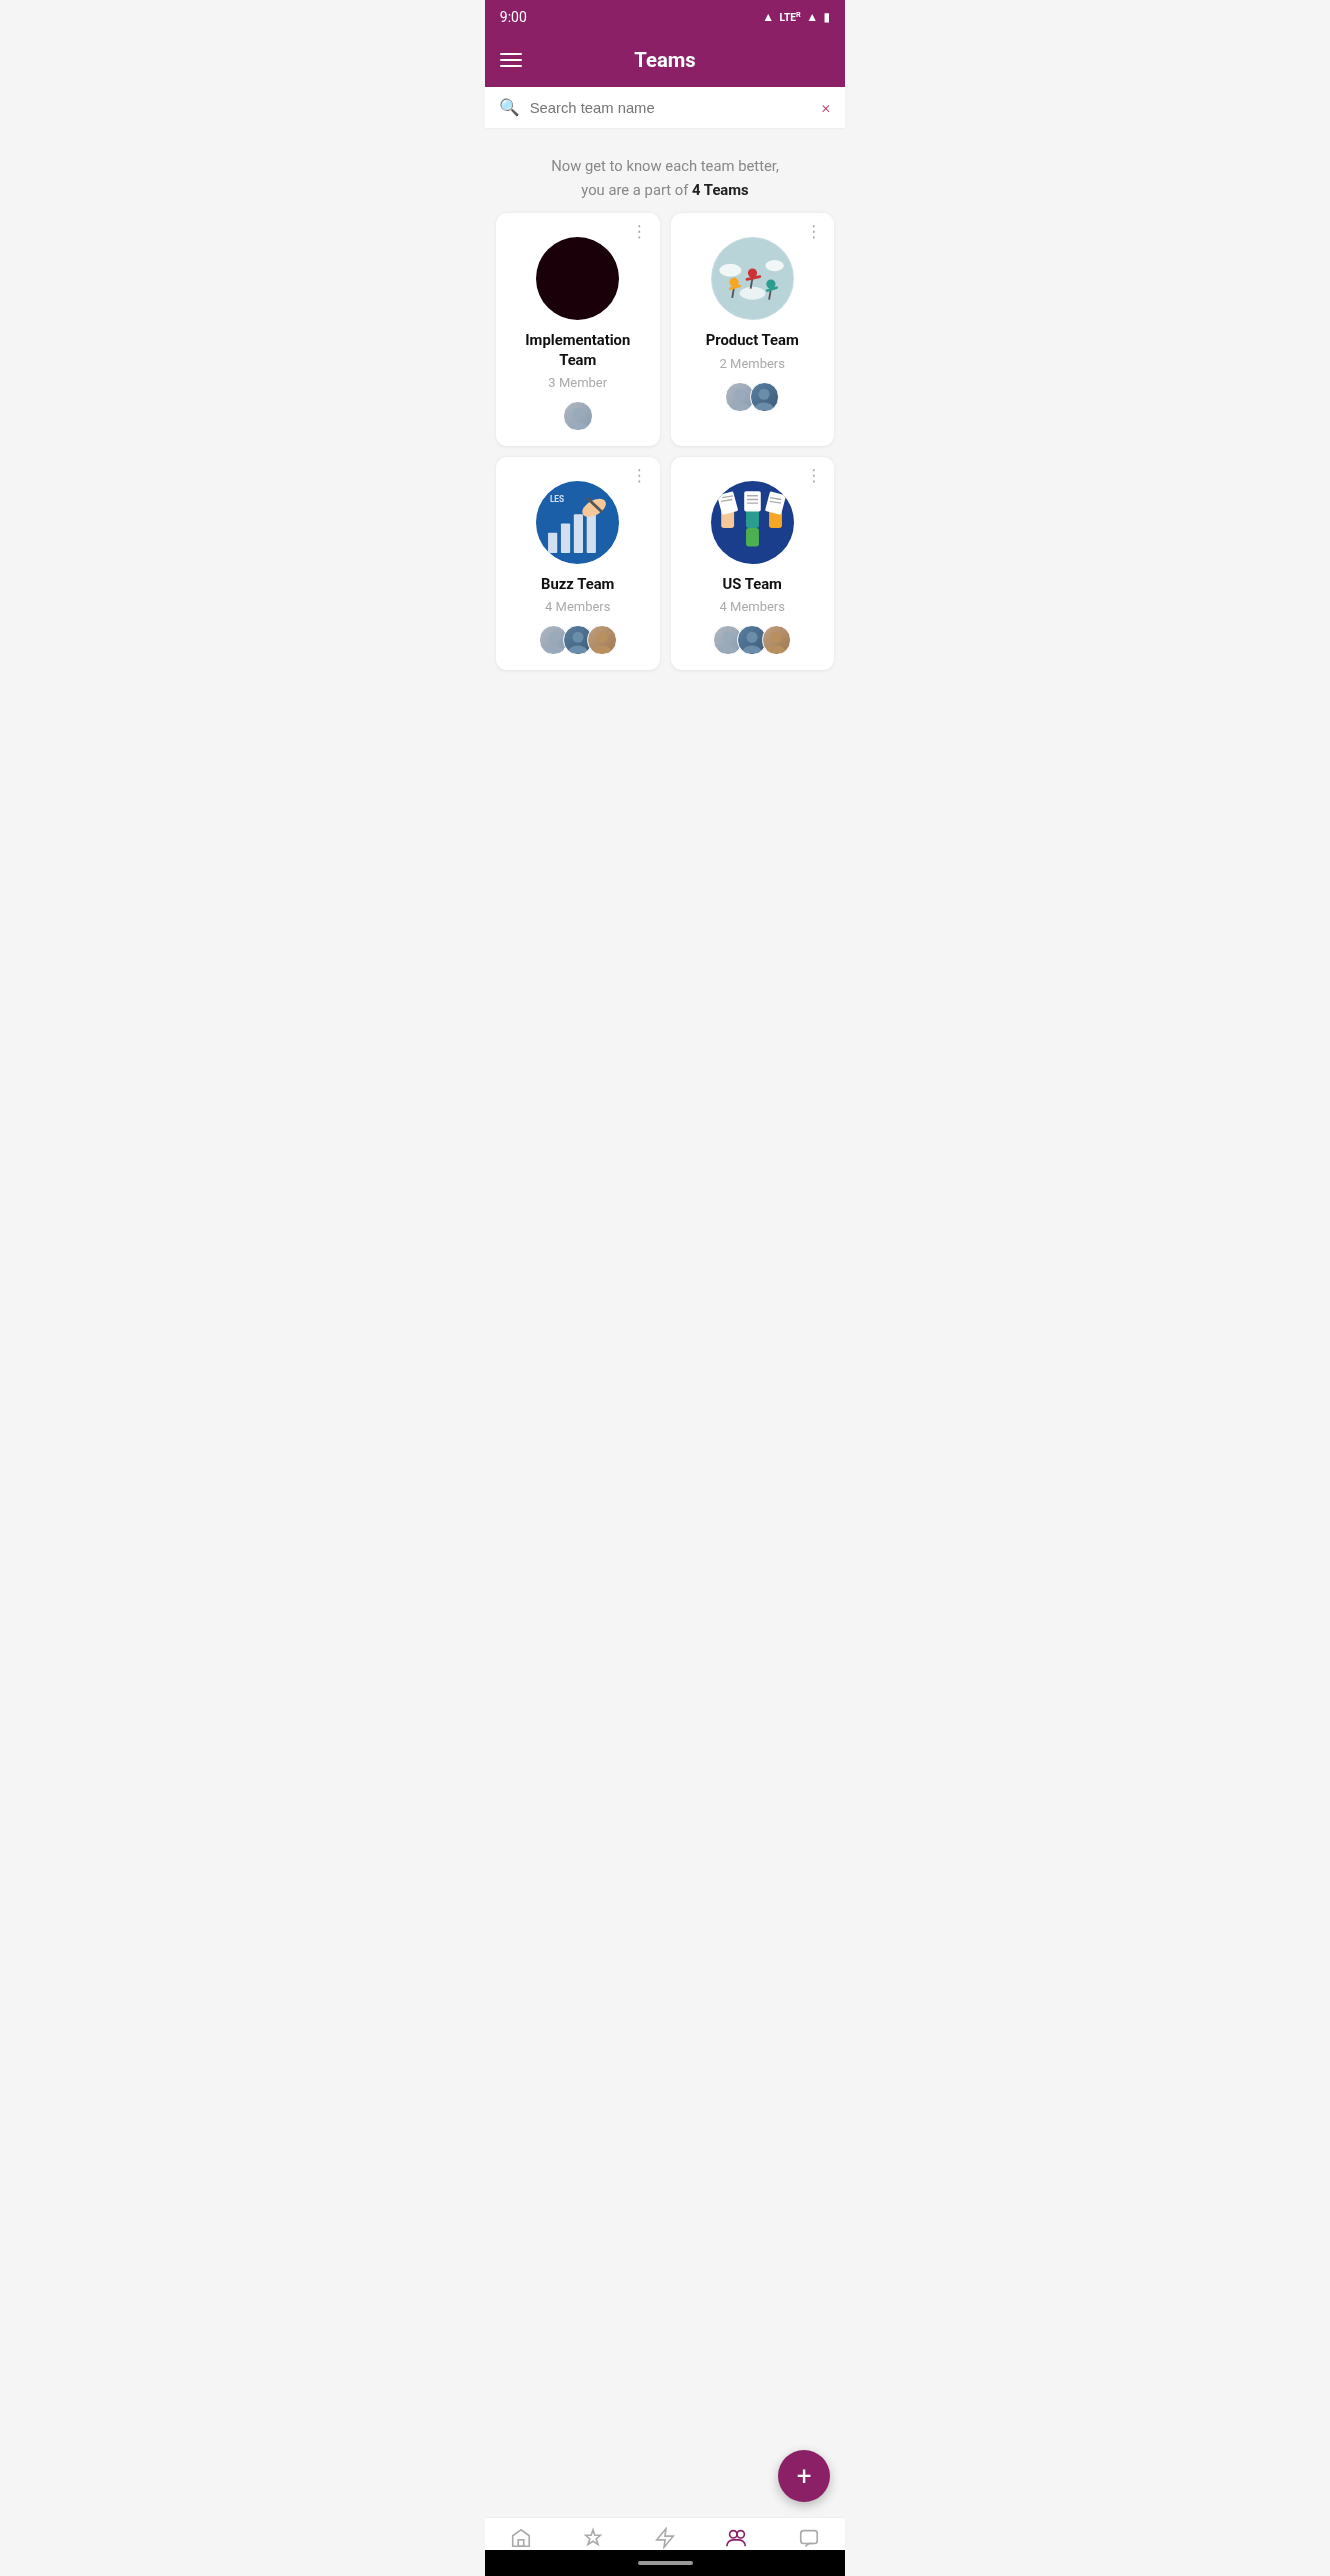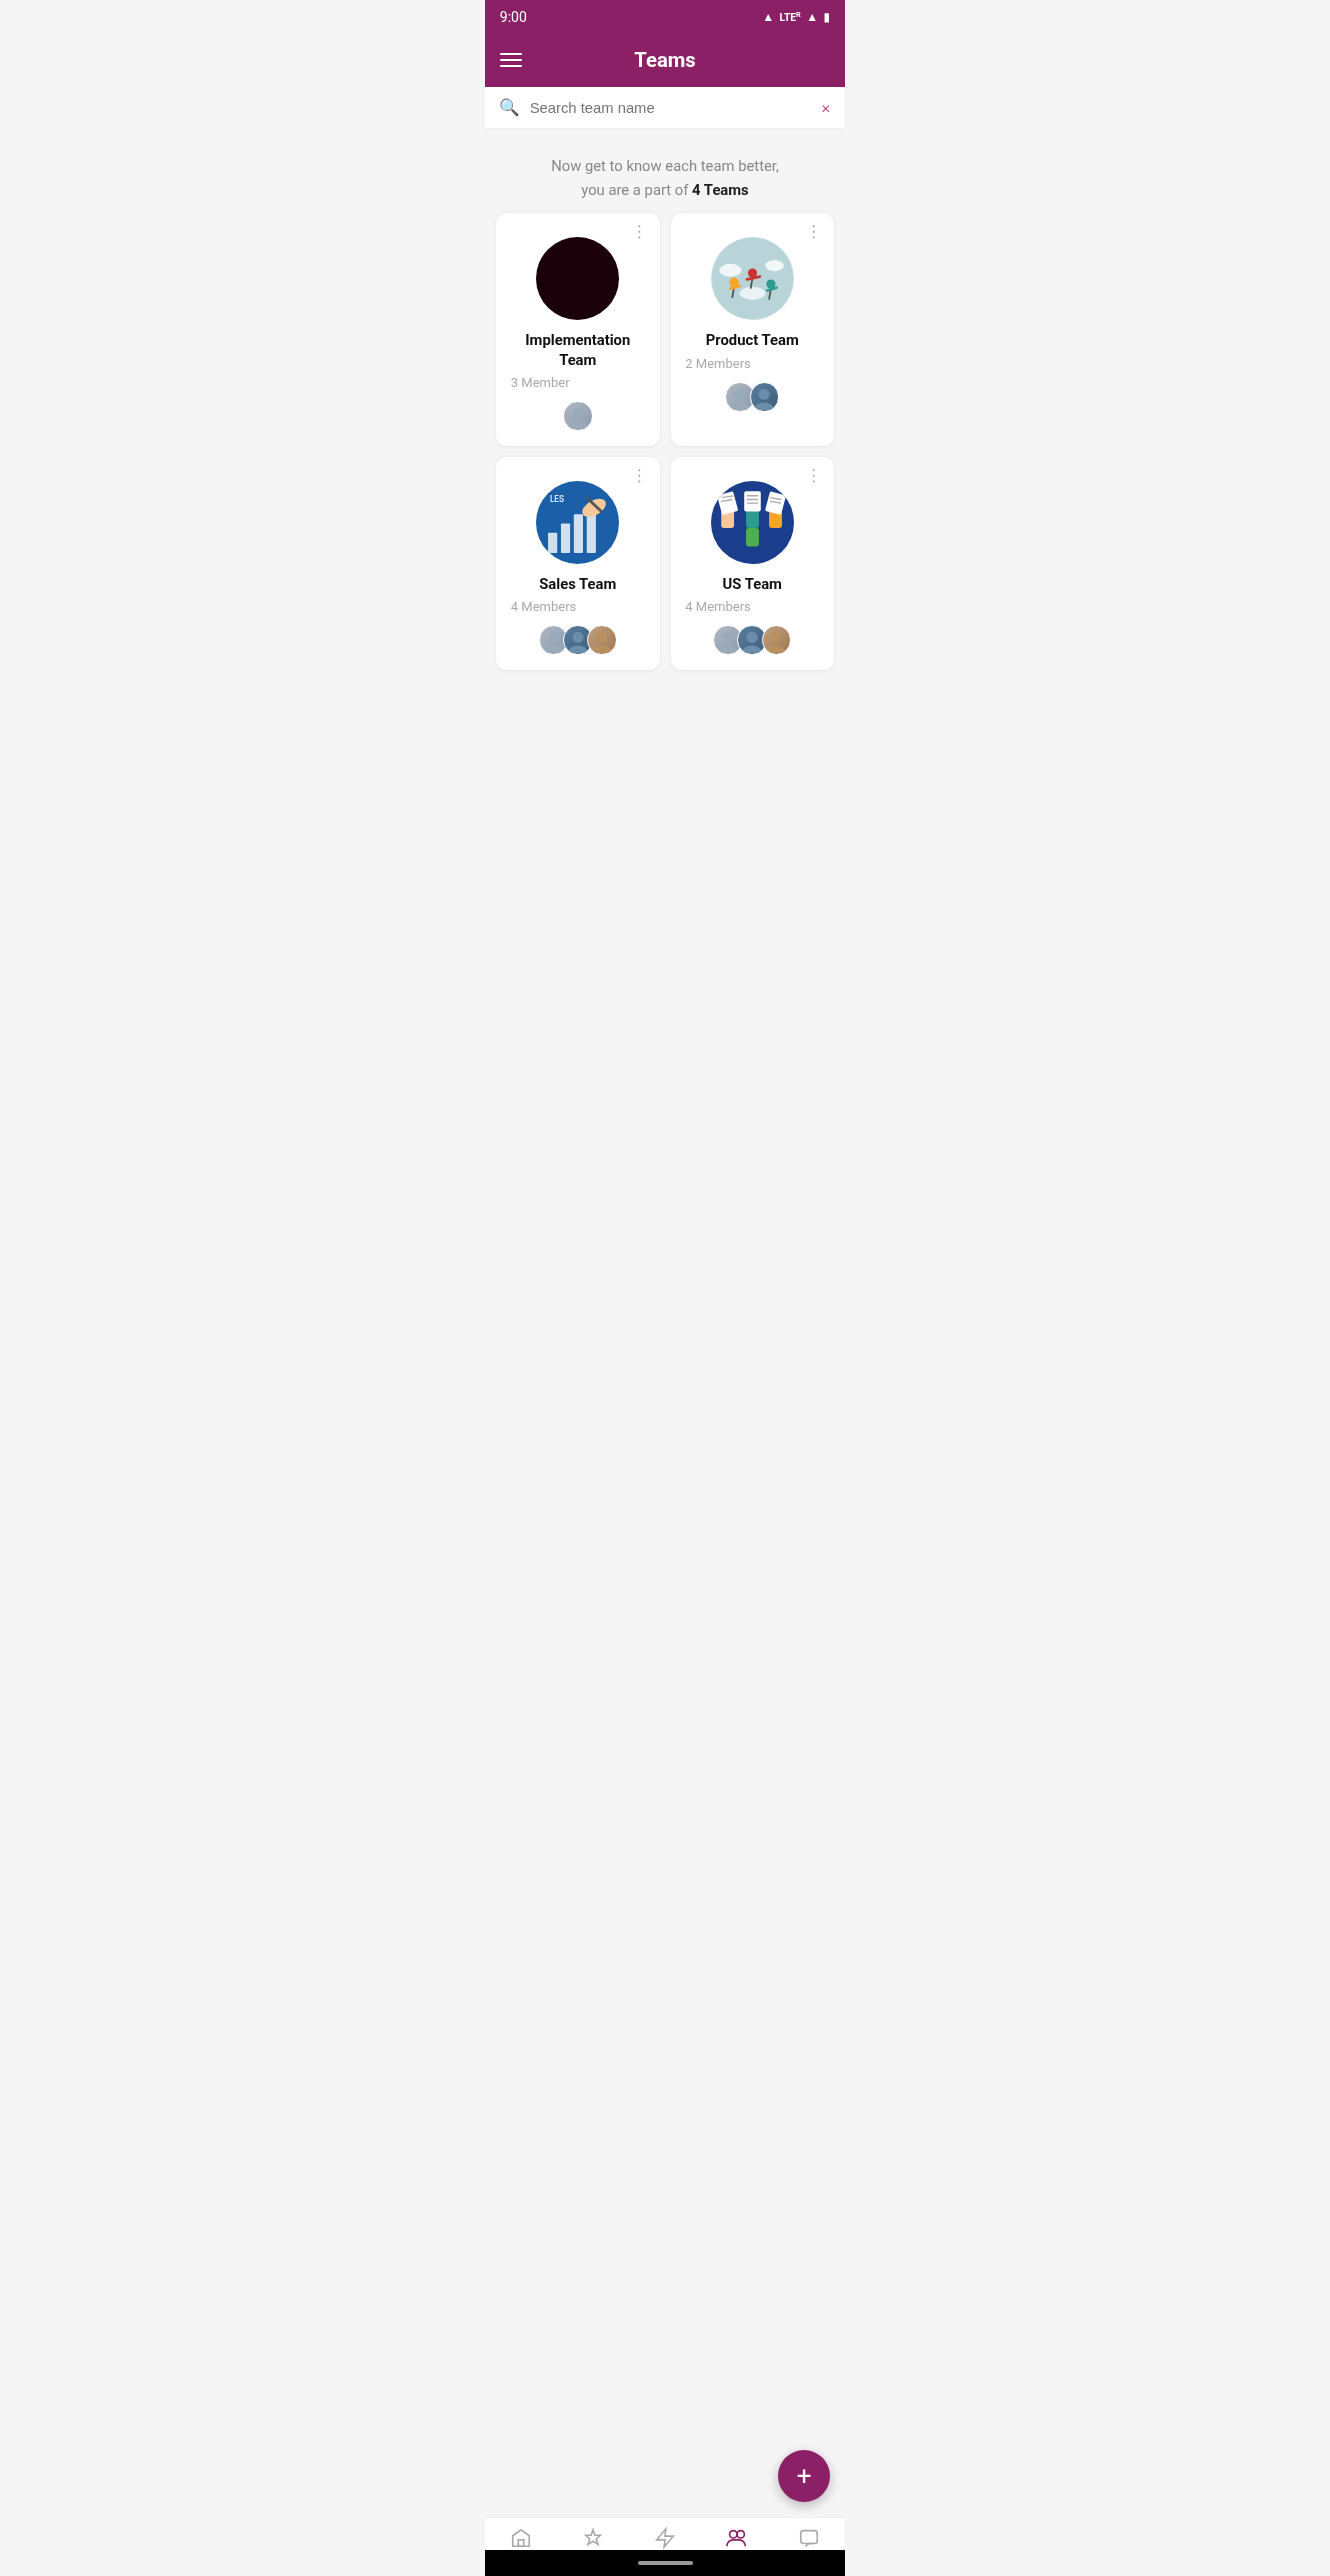--- a/index.html
+++ b/index.html
@@ -184,20 +184,21 @@
     .team-name {
       text-align: center;
       font-size: 14.8px;
       font-weight: 700;
       color: #111;
       margin-bottom: 5.5px;
       line-height: 1.3;
     }
 
     .team-members-count {
+      text-align: center;
       font-size: 13px;
       color: #aaa;
       margin-bottom: 11px;
     }
 
     .team-avatars-row {
       display: flex;
       justify-content: center;
       gap: -3.7px;
     }
@@ -434,21 +435,21 @@
             <rect x="40" y="35" width="10" height="42" fill="white" opacity="0.8" rx="1"></rect>
             <rect x="54" y="25" width="10" height="52" fill="white" opacity="0.8" rx="1"></rect>
 
             <ellipse cx="62" cy="28" rx="14" ry="8" fill="#f5c89a" transform="rotate(-30 62 28)"></ellipse>
             <line x1="55" y1="18" x2="70" y2="32" stroke="#555" stroke-width="3" stroke-linecap="round"></line>
 
             <text x="14" y="22" fill="white" font-size="9" font-weight="bold" opacity="0.8">LES</text>
           </svg>
         </div>
       </div>
-      <div class="team-name">Sales Team</div>
+      <div class="team-name">Buzz Team</div>
       <div class="team-members-count">4 Members</div>
       <div class="team-avatars-row">
         <div class="member-avatar person-avatar-1">
           <svg width="26" height="26" viewBox="0 0 28 28">
               <circle cx="14" cy="11" r="6" fill="#9ab"></circle>
               <ellipse cx="14" cy="26" rx="10" ry="6" fill="#9ab"></ellipse>
             </svg>
         </div>
         <div class="member-avatar person-avatar-2" style="margin-left:-5.5px">
           <svg width="26" height="26" viewBox="0 0 28 28">

